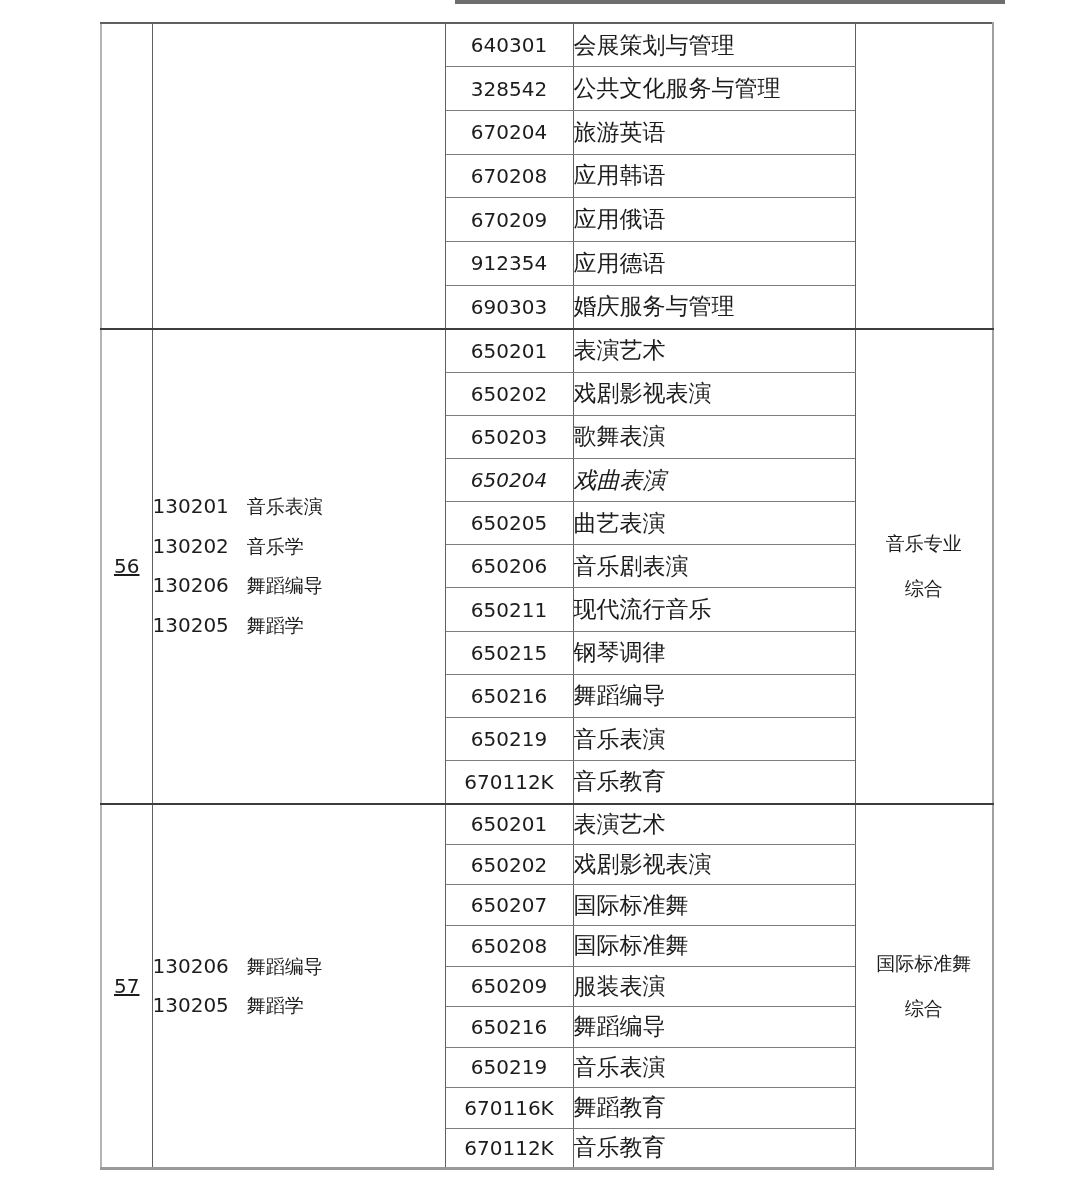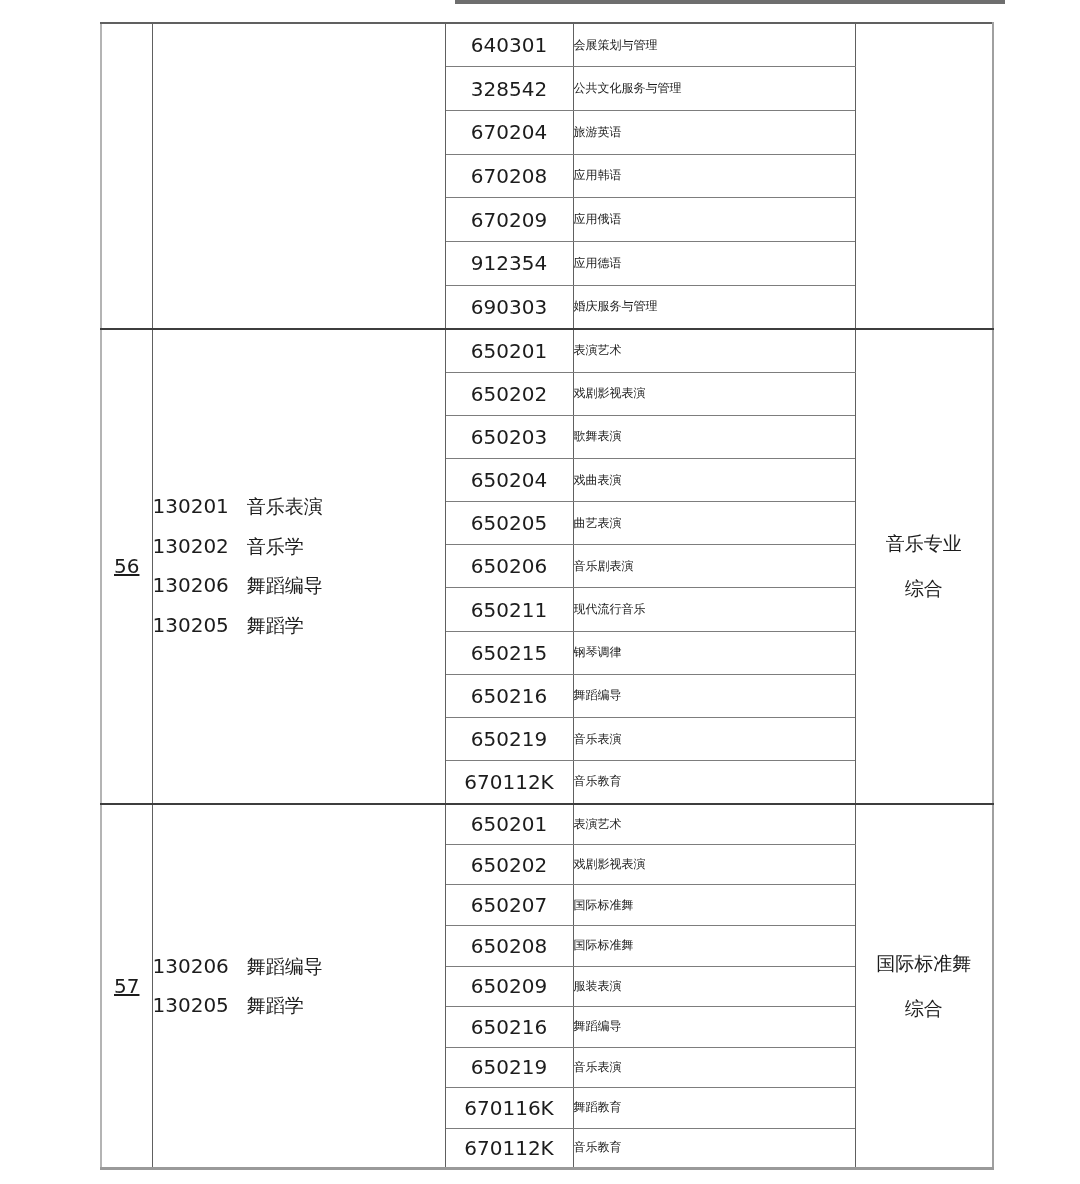--- a/index.html
+++ b/index.html
@@ -68,21 +68,21 @@
   .ug-code{font-size:20px;}
   .ug-name{font-size:19px;}
   td.cell-code{
     text-align:center;
     font-size:20px;
     white-space:nowrap;
   }
   td.cell-name{
     text-align:left;
     padding-left:6px;
-    font-size:12px;
+    font-size:23px;
     white-space:nowrap;
   }
   td.cell-subject{
     text-align:center;
     font-size:19px;
   }
   .subject-line{
     line-height:45px;
     white-space:nowrap;
   }
@@ -160,21 +160,21 @@
         </td>
       </tr>
       <tr style="height: 43.18px;">
         <td class="cell-code">650202</td>
         <td class="cell-name">戏剧影视表演</td>
       </tr>
       <tr style="height: 43.18px;">
         <td class="cell-code">650203</td>
         <td class="cell-name">歌舞表演</td>
       </tr>
-      <tr style="height: 43.18px;">
+      <tr style="height: 43.18px; font-style: italic;">
         <td class="cell-code">650204</td>
         <td class="cell-name">戏曲表演</td>
       </tr>
       <tr style="height: 43.18px;">
         <td class="cell-code">650205</td>
         <td class="cell-name">曲艺表演</td>
       </tr>
       <tr style="height: 43.18px;">
         <td class="cell-code">650206</td>
         <td class="cell-name">音乐剧表演</td>

